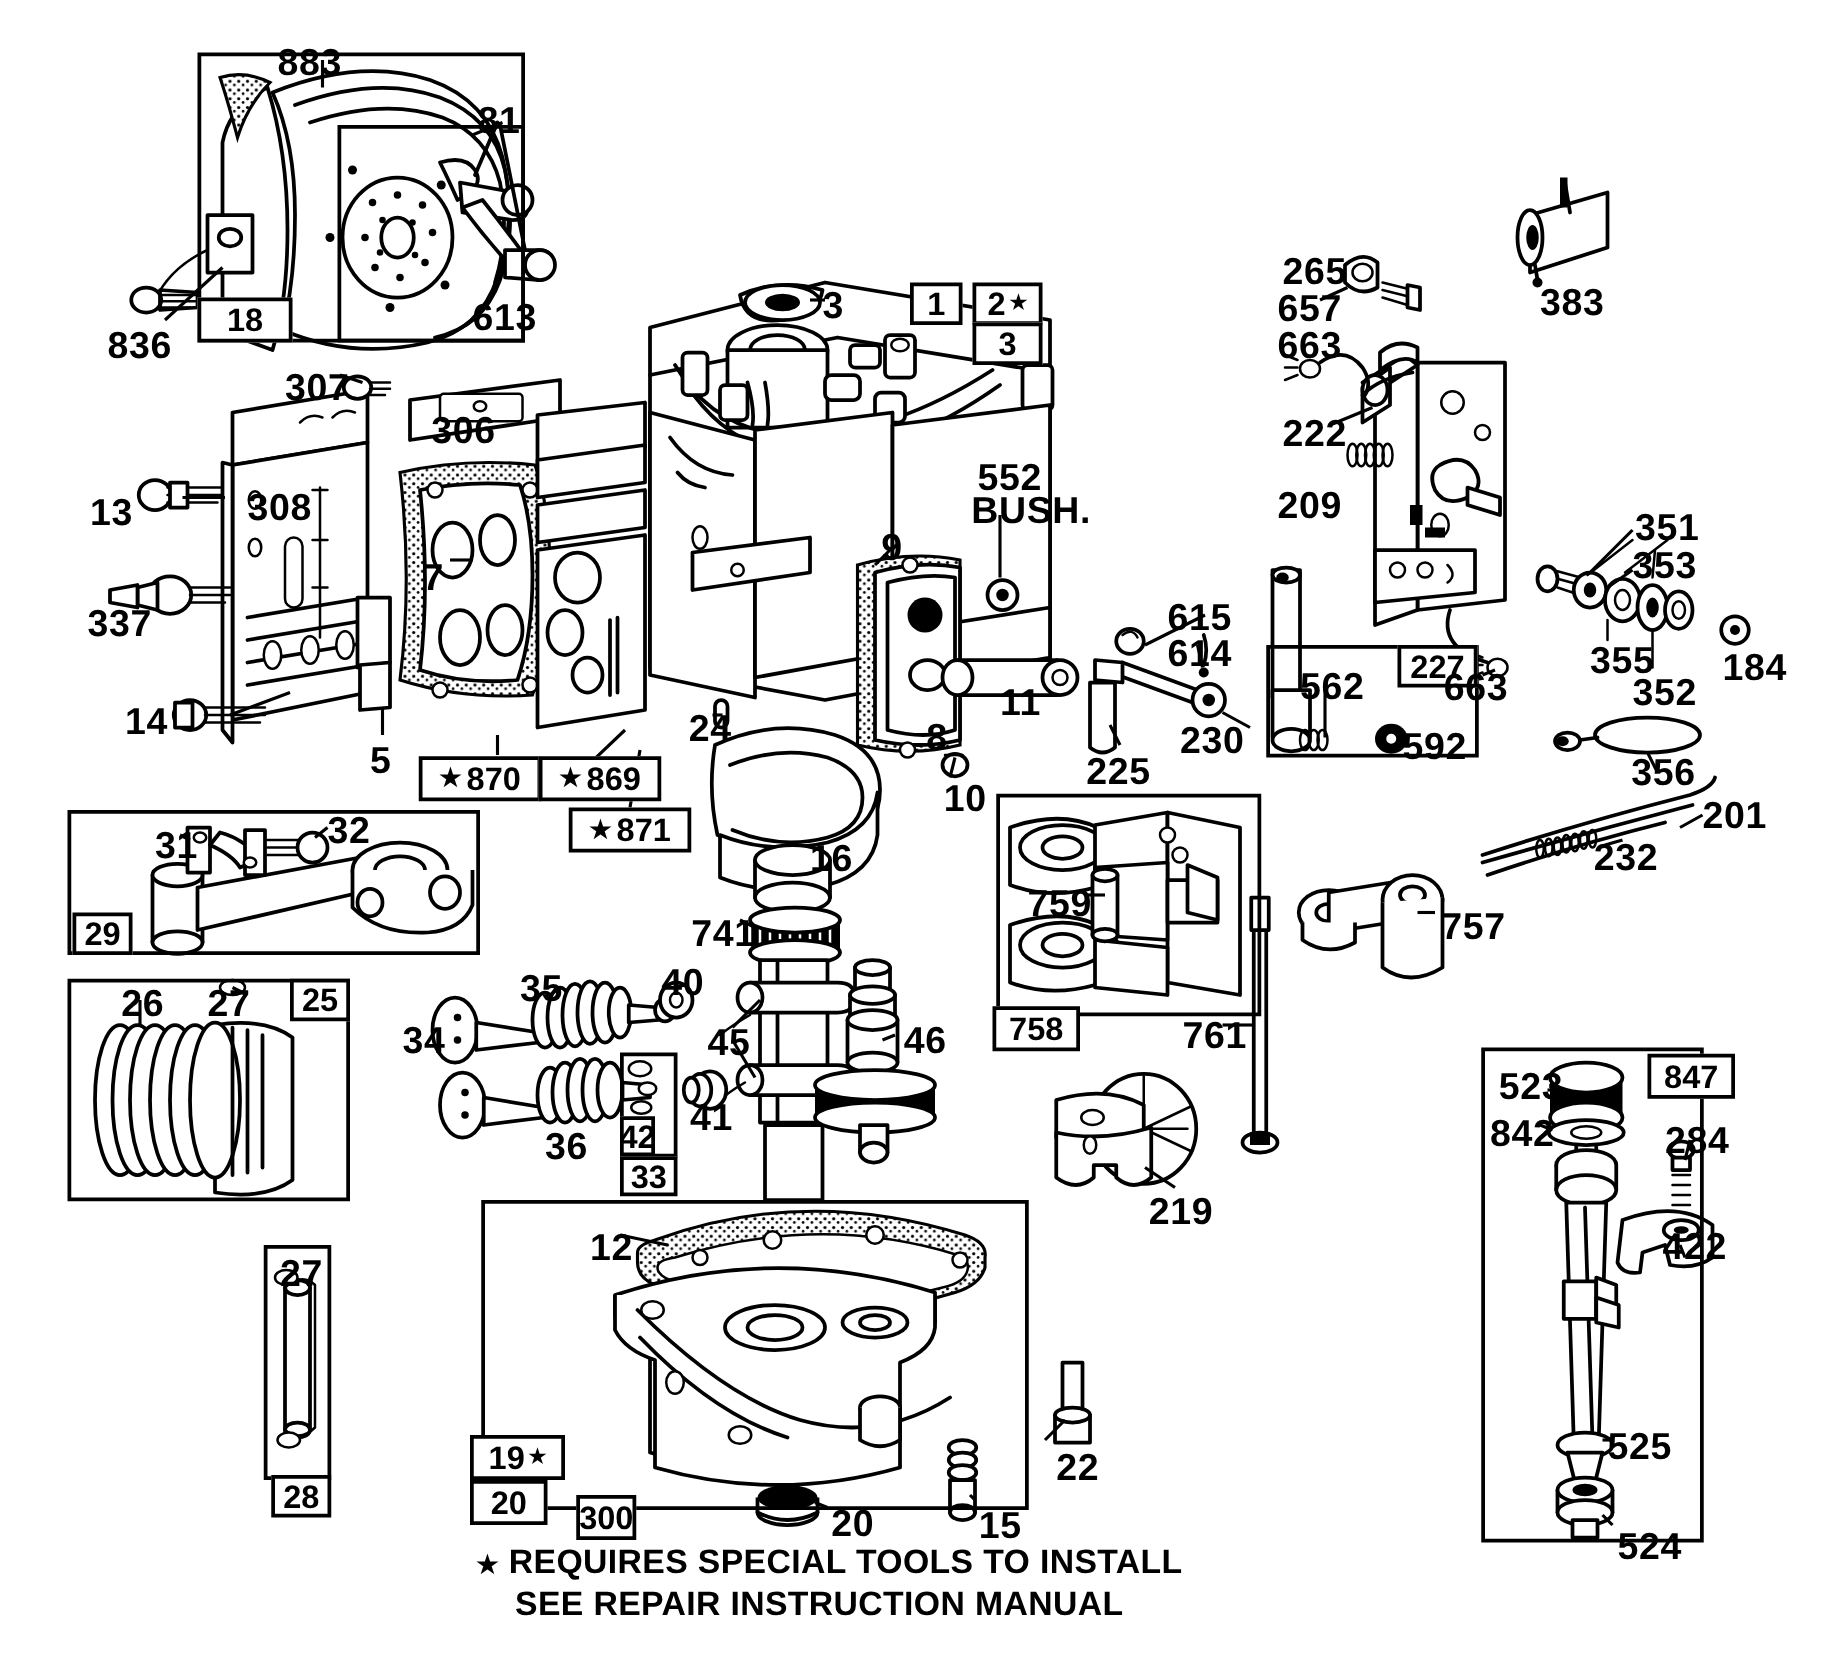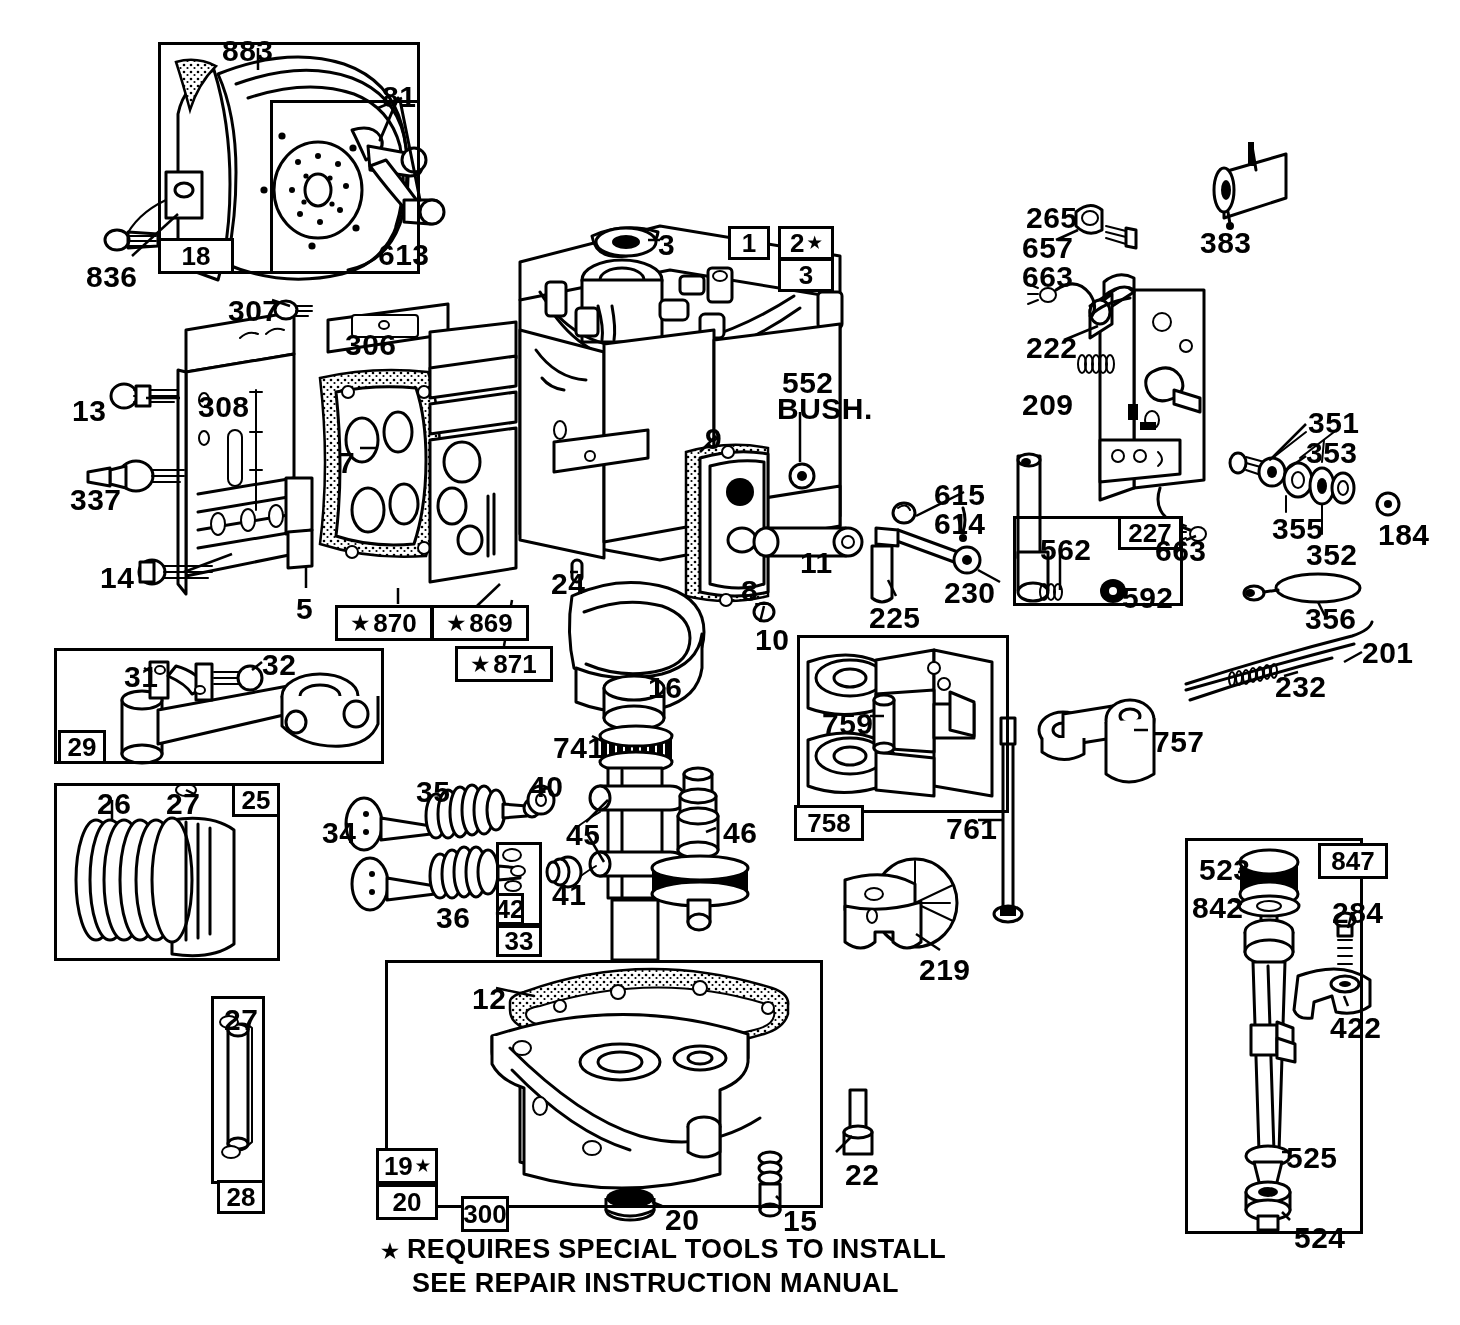--- a/index.html
+++ b/index.html
@@ -726,21 +726,21 @@
     </div>
 <div class="refbox" style="left:1118px;top:516px;width:64px;height:34px;">
       <span>227</span>
     </div>
 <div class="refbox" style="left:794px;top:805px;width:70px;height:36px;">
       <span>758</span>
     </div>
 <div class="refbox" style="left:217px;top:1180px;width:48px;height:34px;">
       <span>28</span>
     </div>
-<div class="refbox" style="left:376px;top:1148px;width:62px;height:36px;">
+<div class="refbox" style="left:376px;top:1148px;width:76px;height:36px;">
       <span>19</span>
       <span style="font-size:16px;margin-left:3px;">★</span>
     </div>
 <div class="refbox" style="left:376px;top:1184px;width:62px;height:36px;">
       <span>20</span>
     </div>
 <div class="refbox" style="left:461px;top:1196px;width:48px;height:36px;">
       <span>300</span>
     </div>
 <div class="refbox" style="left:1318px;top:843px;width:70px;height:36px;">
@@ -778,21 +778,21 @@
 <div class="lbl l" style="left:436px;top:903px;">36</div>
 <div class="lbl l" style="left:529px;top:772px;">40</div>
 <div class="lbl l" style="left:552px;top:880px;">41</div>
 <div class="lbl l" style="left:566px;top:820px;">45</div>
 <div class="lbl l" style="left:723px;top:818px;">46</div>
 <div class="lbl l" style="left:1026px;top:203px;">265</div>
 <div class="lbl l" style="left:1022px;top:233px;">657</div>
 <div class="lbl l" style="left:1022px;top:262px;">663</div>
 <div class="lbl l" style="left:1026px;top:333px;">222</div>
 <div class="lbl l" style="left:1022px;top:390px;">209</div>
-<div class="lbl l" style="left:1200px;top:228px;">383</div>
+<div class="lbl l" style="left:1232px;top:228px;">383</div>
 <div class="lbl l" style="left:1308px;top:408px;">351</div>
 <div class="lbl l" style="left:1306px;top:438px;">353</div>
 <div class="lbl l" style="left:1155px;top:536px;">663</div>
 <div class="lbl l" style="left:1272px;top:514px;">355</div>
 <div class="lbl l" style="left:1306px;top:540px;">352</div>
 <div class="lbl l" style="left:1378px;top:520px;">184</div>
 <div class="lbl l" style="left:934px;top:480px;">615</div>
 <div class="lbl l" style="left:934px;top:509px;">614</div>
 <div class="lbl l" style="left:944px;top:578px;">230</div>
 <div class="lbl l" style="left:869px;top:603px;">225</div>
@@ -806,21 +806,21 @@
 <div class="lbl l" style="left:946px;top:814px;">761</div>
 <div class="lbl l" style="left:919px;top:955px;">219</div>
 <div class="lbl l" style="left:472px;top:984px;">12</div>
 <div class="lbl l" style="left:665px;top:1205px;">20</div>
 <div class="lbl l" style="left:783px;top:1206px;">15</div>
 <div class="lbl l" style="left:845px;top:1160px;">22</div>
 <div class="lbl l" style="left:224px;top:1005px;">27</div>
 <div class="lbl l" style="left:1199px;top:855px;">523</div>
 <div class="lbl l" style="left:1192px;top:893px;">842</div>
 <div class="lbl l" style="left:1332px;top:898px;">284</div>
-<div class="lbl l" style="left:1330px;top:1013px;">422</div>
+<div class="lbl l" style="left:1330px;top:983px;">422</div>
 <div class="lbl l" style="left:1286px;top:1143px;">525</div>
 <div class="lbl l" style="left:1294px;top:1223px;">524</div>
 
 
 <div class="note" style="left:381px;top:1234px;">
   <span style="font-size:20px;">★</span>
   <span>REQUIRES SPECIAL TOOLS TO INSTALL</span>
 </div>
 <div class="note" style="left:412px;top:1268px;">SEE REPAIR INSTRUCTION MANUAL</div>
 

